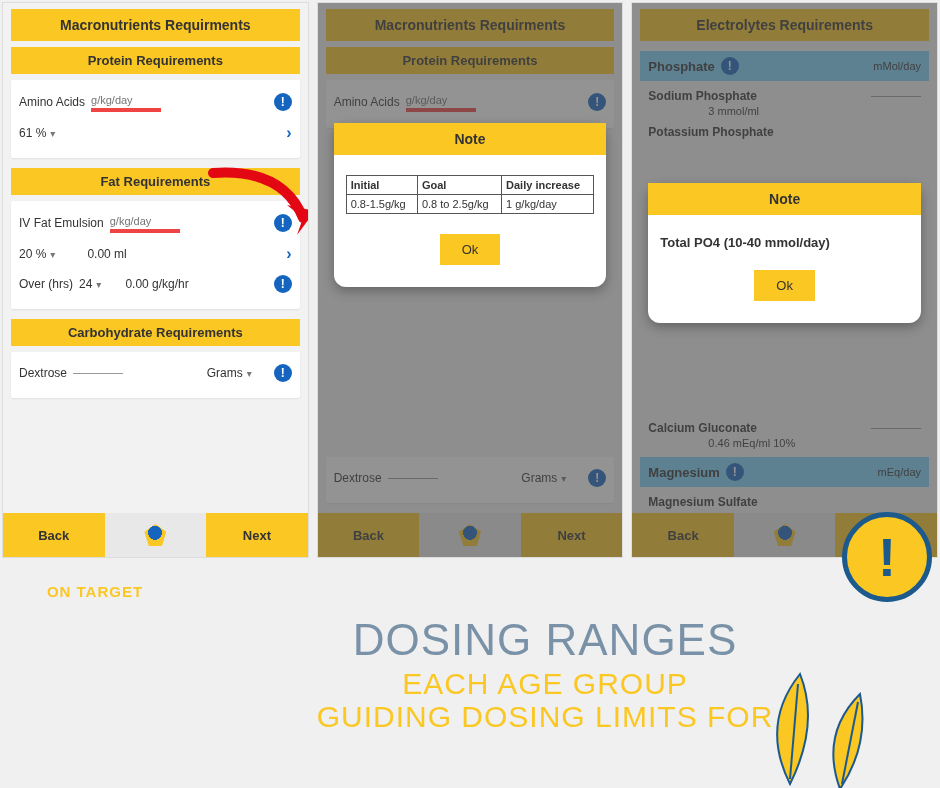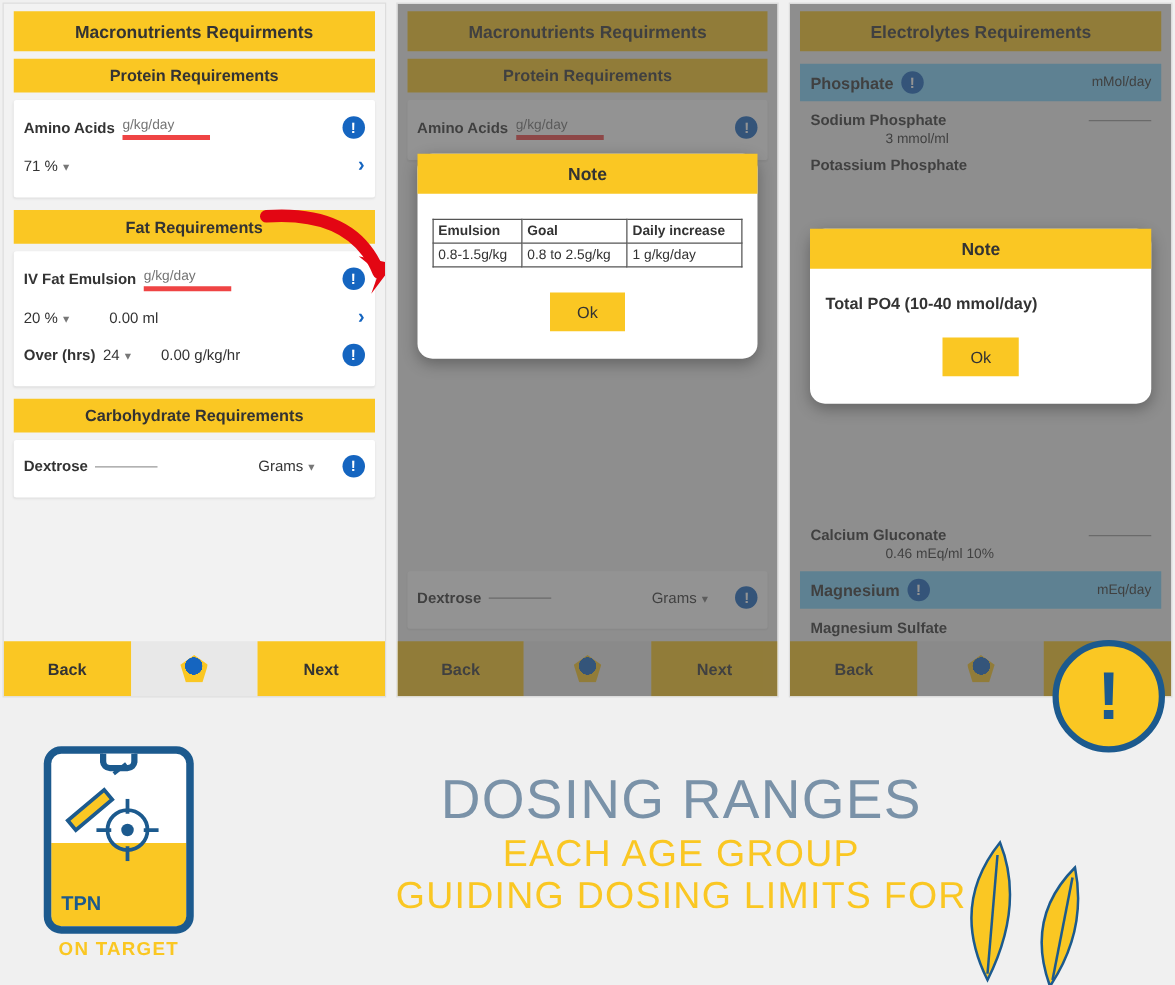--- a/index.html
+++ b/index.html
@@ -52,21 +52,21 @@
     box-shadow: 0 1px 2px rgba(0,0,0,0.08);
     font-size: 12px;
     color: #333;
   }
   .row {
     display: flex;
     align-items: center;
     gap: 6px;
     padding: 6px 0;
   }
-  .label { font-weight: bold; font-size: 12px; color: #333; }
+  .label { font-weight: normal; font-size: 12px; color: #333; }
   .input-line {
     border: none;
     border-bottom: 4px solid #ef4444;
     background: transparent;
     font-size: 11px;
     color: #888;
     width: 70px;
     padding: 2px 0;
   }
   .info-badge {
@@ -311,21 +311,21 @@
     <div class="section-header">Macronutrients Requirments</div>
     <div class="sub-header">Protein Requirements</div>
     <div class="card">
       <div class="row">
         <span class="label">Amino Acids</span>
         <input class="input-line" placeholder="g/kg/day" style="">
         <span style="flex:1"></span>
         <span class="info-badge">!</span>
       </div>
       <div class="row">
-        <span class="dropdown-caret">71 %</span>
+        <span class="dropdown-caret">61 %</span>
         <span style="flex:1"></span>
         <span class="chevron">›</span>
       </div>
     </div>
 
     <div class="sub-header">Fat Requirements</div>
     <div class="card">
       <div class="row">
         <span class="label">IV Fat Emulsion</span>
         <input class="input-line" placeholder="g/kg/day" style="">
@@ -405,21 +405,21 @@
       <div class="nav-btn yellow">Next</div>
     </div>
 
     <div class="scrim"></div>
     <div class="dialog">
       <div class="dialog-head">Note</div>
       <div class="dialog-body">
         <table>
           <tbody>
               <tr>
-            <th>Emulsion</th>
+            <th>Initial</th>
             <th>Goal</th>
             <th>Daily increase</th>
           </tr>
           <tr>
             <td>0.8-1.5g/kg</td>
             <td>0.8 to 2.5g/kg</td>
             <td>1 g/kg/day</td>
           </tr>
         </tbody>
           </table>
@@ -485,36 +485,20 @@
   </div>
 
 </div>
 
 <div class="excl-badge">
     <span>!</span>
   </div>
 
 <div class="marketing">
   <div class="logo">
-    <div class="logo-board">
-      <div class="logo-clip"></div>
-      <svg style="position:absolute;top:6px;left:6px;width:60px;height:60px" viewBox="0 0 60 60">
-        <rect x="6" y="34" width="38" height="10" fill="#fac723" stroke="#1c5a8e" stroke-width="3" transform="rotate(-40 25 39)"></rect>
-        <line x1="44" y1="10" x2="54" y2="2" stroke="#1c5a8e" stroke-width="3"></line>
-      </svg>
-      <svg style="position:absolute;top:36px;left:36px;width:50px;height:50px" viewBox="0 0 50 50">
-        <circle cx="25" cy="25" r="16" fill="none" stroke="#1c5a8e" stroke-width="3"></circle>
-        <circle cx="25" cy="25" r="5" fill="#1c5a8e"></circle>
-        <line x1="25" y1="0" x2="25" y2="12" stroke="#1c5a8e" stroke-width="3"></line>
-        <line x1="25" y1="38" x2="25" y2="50" stroke="#1c5a8e" stroke-width="3"></line>
-        <line x1="0" y1="25" x2="12" y2="25" stroke="#1c5a8e" stroke-width="3"></line>
-        <line x1="38" y1="25" x2="50" y2="25" stroke="#1c5a8e" stroke-width="3"></line>
-      </svg>
-      <div class="logo-text">TPN</div>
-    </div>
     <div class="logo-sub">ON TARGET</div>
   </div>
   <div class="headline">
     <div class="line1">DOSING RANGES</div>
     <div class="line2">
       <div>EACH AGE GROUP</div>
       <div>GUIDING DOSING LIMITS FOR</div>
     </div>
   </div>
 </div>

